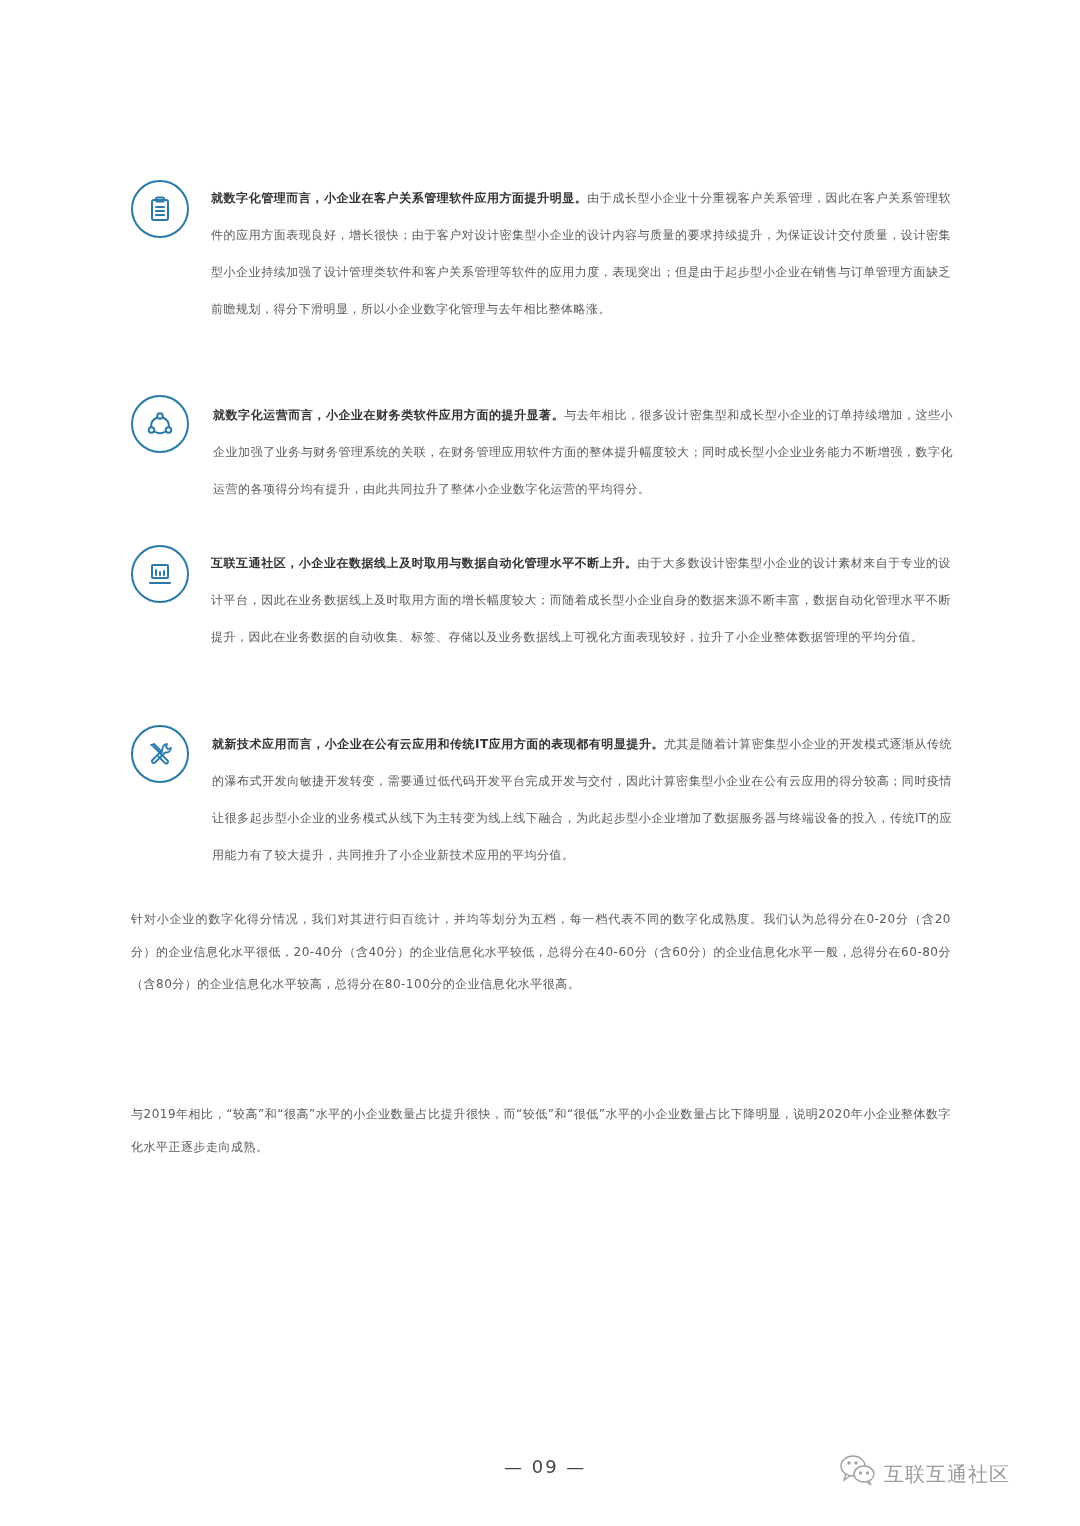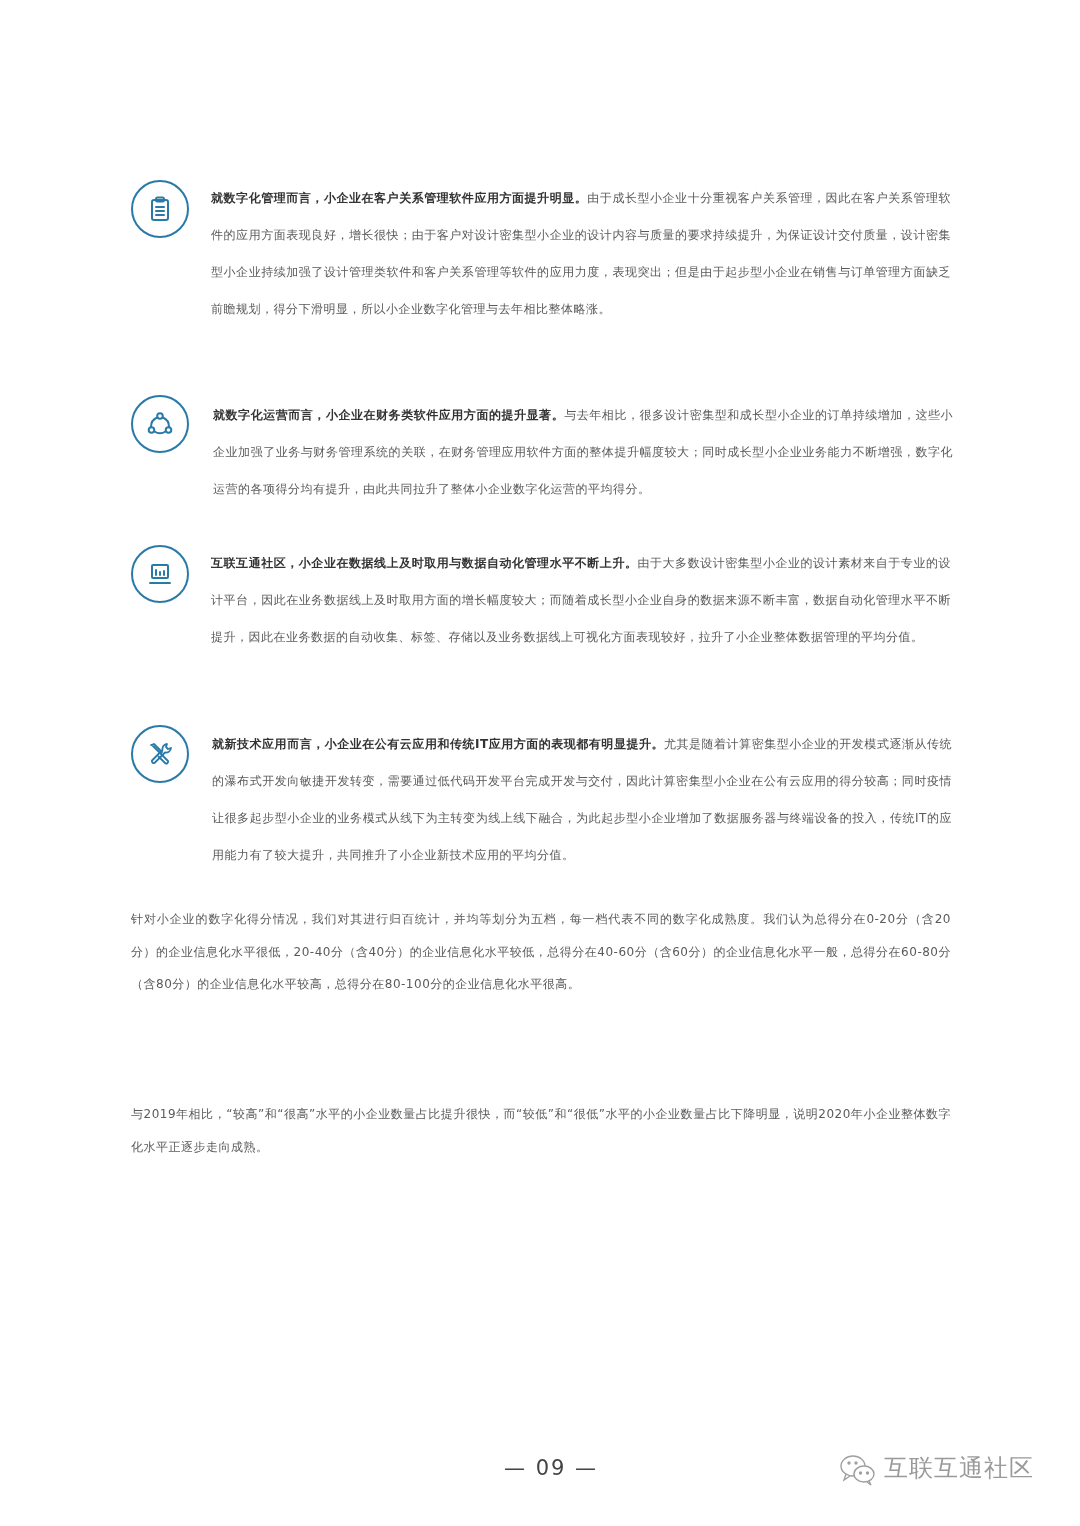--- a/index.html
+++ b/index.html
@@ -8,23 +8,23 @@
   .section { position: absolute; left: 131px; width: 820px; }
   .icon-circle { position: absolute; left: 0; top: 0; width: 58px; height: 58px;
                  border: 2px solid #2a7aa8; border-radius: 50%; box-sizing: border-box;
                  display: flex; align-items: center; justify-content: center; }
   .icon-circle svg { width: 30px; height: 30px; }
   .para { position: absolute; left: 80px; top: 0; width: 740px;
           font-size: 12px; line-height: 37px; color: #5a5a5a; text-align: justify; letter-spacing: 0.5px; }
   .para b { color: #333333; font-weight: bold; }
   .plain { position: absolute; left: 131px; width: 820px;
            font-size: 12px; line-height: 32.5px; color: #5a5a5a; text-align: justify; letter-spacing: 0.5px; }
-  .page-num { position: absolute; left: 504px; top: 1456px; font-size: 21px; color: #444; letter-spacing: 2px; }
-  .watermark { position: absolute; left: 838px; top: 1452px; display: flex; align-items: flex-start; gap: 6px;
-               color: #9a9a9a; font-size: 24px; letter-spacing: 1px; }
+  .page-num { position: absolute; left: 504px; top: 1456px; font-size: 18px; color: #444; letter-spacing: 2px; }
+  .watermark { position: absolute; left: 838px; top: 1452px; display: flex; align-items: flex-end; gap: 6px;
+               color: #9a9a9a; font-size: 20px; letter-spacing: 1px; }
   .watermark svg { width: 40px; height: 36px; }
 </style>
 </head>
 <body>
 
 <div class="section" style="top:180px;">
   <div class="icon-circle">
     <svg viewBox="0 0 30 30" fill="none" stroke="#2a7aa8" stroke-width="2" stroke-linecap="round">
       <rect x="7" y="6" width="16" height="20" rx="2"></rect>
       <rect x="11" y="3.5" width="8" height="4" rx="1.5"></rect>

